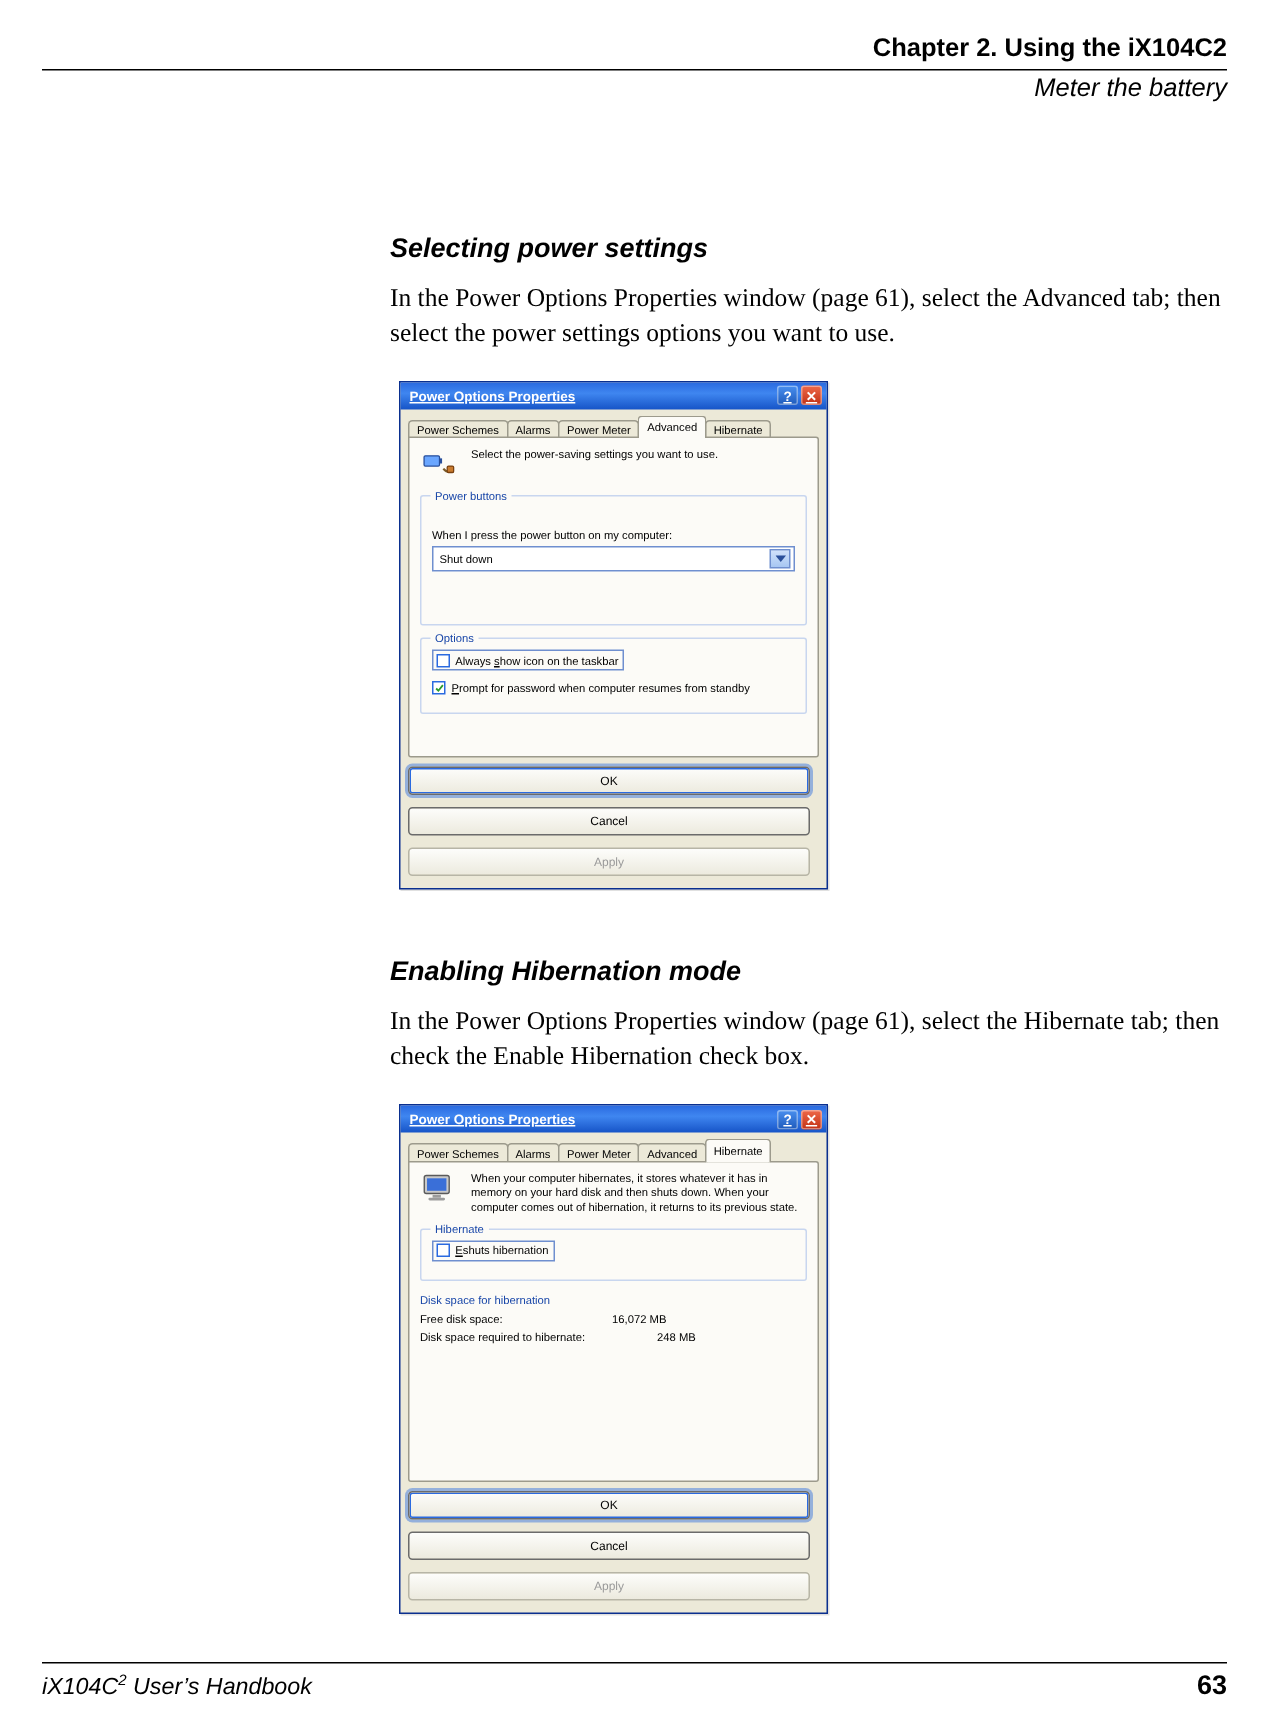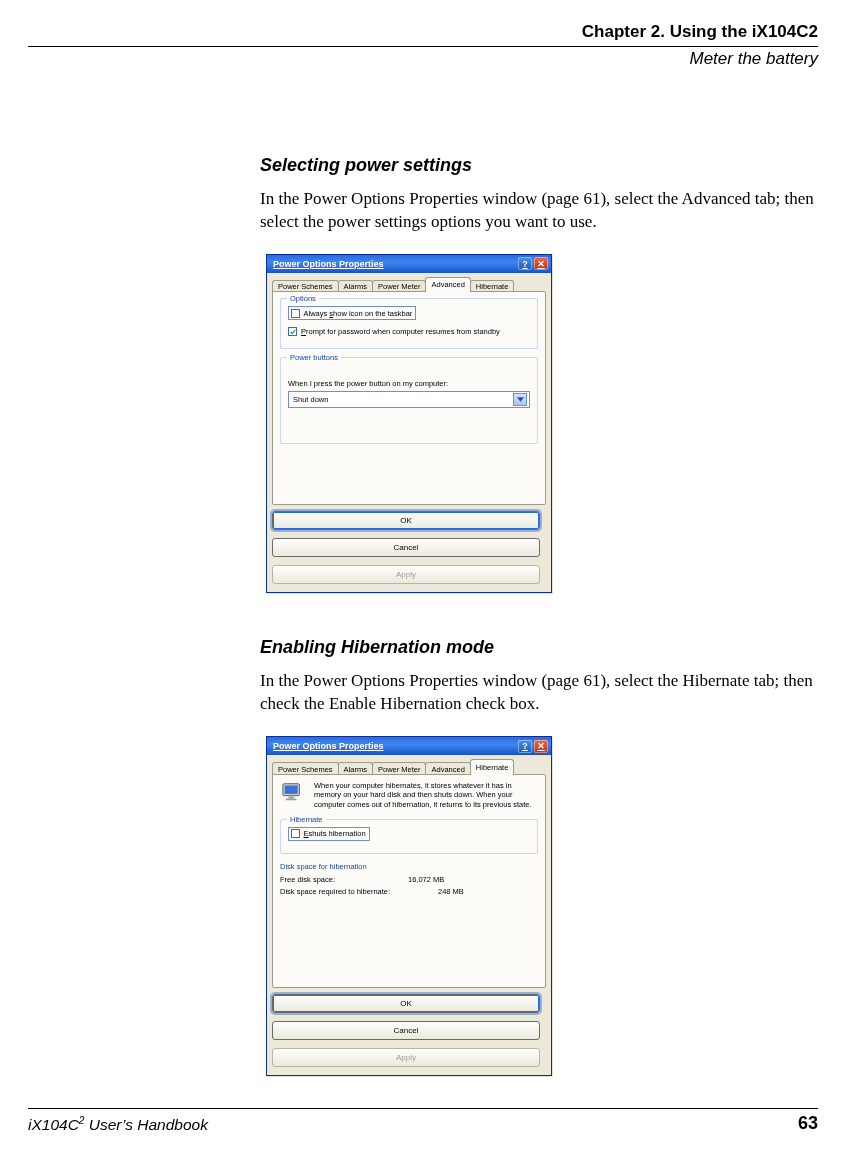--- a/index.html
+++ b/index.html
@@ -250,55 +250,66 @@
         </div>
         <div class="xp-body">
           <div class="tab-strip">
             <div class="tab">Power Schemes</div>
             <div class="tab">Alarms</div>
             <div class="tab">Power Meter</div>
             <div class="tab sel">Advanced</div>
             <div class="tab">Hibernate</div>
           </div>
           <div class="tab-page">
-
-            <div class="fieldset">
-              <div class="legend">Options</div>
-              <div class="chkrow framed">
-                <div class="chkbox"></div>
-                <span>
-                  <span>Always </span><span class="underline">s</span><span>how icon on the taskbar</span>
-                </span>
-              </div>
-              <div style="height:3px"></div>
-              <div class="chkrow">
-                <div class="chkbox">
-                  <svg class="chk-mark" viewBox="0 0 8 8">
-                      <path d="M1 4 L3 6 L7 1"></path>
-                    </svg>
-                </div>
-                <span>
-                  <span></span><span class="underline">P</span><span>rompt for password when computer resumes from standby</span>
-                </span>
-              </div>
+            <div class="inforow">
+              <div class="ico">
+                <svg viewBox="0 0 28 24">
+                  <rect x="2" y="6" width="12" height="8" rx="1" fill="#6aa6ff" stroke="#274e9b"></rect>
+                  <rect x="14" y="8" width="2" height="4" fill="#274e9b"></rect>
+                  <path d="M17 16 q3 4 8 2" stroke="#7a5b2a" stroke-width="1.6" fill="none"></path>
+                  <rect x="20" y="14" width="5" height="5" rx="1" fill="#c97b2e" stroke="#7a4110"></rect>
+                </svg>
+              </div>
+              <div class="infotext">Select the power-saving settings you want to use.</div>
             </div>
 
             <div class="fieldset" style="min-height:70px">
               <div class="legend">Power buttons</div>
               <div style="height:14px"></div>
               <div class="qlabel">When I press the power button on my computer:</div>
               <div class="dropdown">
                 <span>Shut down</span>
                 <span class="ddarrow">
                     <svg viewBox="0 0 8 5">
                       <path d="M0 0 L8 0 L4 5 Z"></path>
                     </svg>
                   </span>
               </div>
             </div>
+
+            <div class="fieldset">
+              <div class="legend">Options</div>
+              <div class="chkrow framed">
+                <div class="chkbox"></div>
+                <span>
+                  <span>Always </span><span class="underline">s</span><span>how icon on the taskbar</span>
+                </span>
+              </div>
+              <div style="height:3px"></div>
+              <div class="chkrow">
+                <div class="chkbox">
+                  <svg class="chk-mark" viewBox="0 0 8 8">
+                      <path d="M1 4 L3 6 L7 1"></path>
+                    </svg>
+                </div>
+                <span>
+                  <span></span><span class="underline">P</span><span>rompt for password when computer resumes from standby</span>
+                </span>
+              </div>
+            </div>
           </div>
           <div class="btn-row">
             <div class="xp-btn default">OK</div>
             <div class="xp-btn">Cancel</div>
             <div class="xp-btn disabled">Apply</div>
           </div>
         </div>
       </div>
     </div>
 

